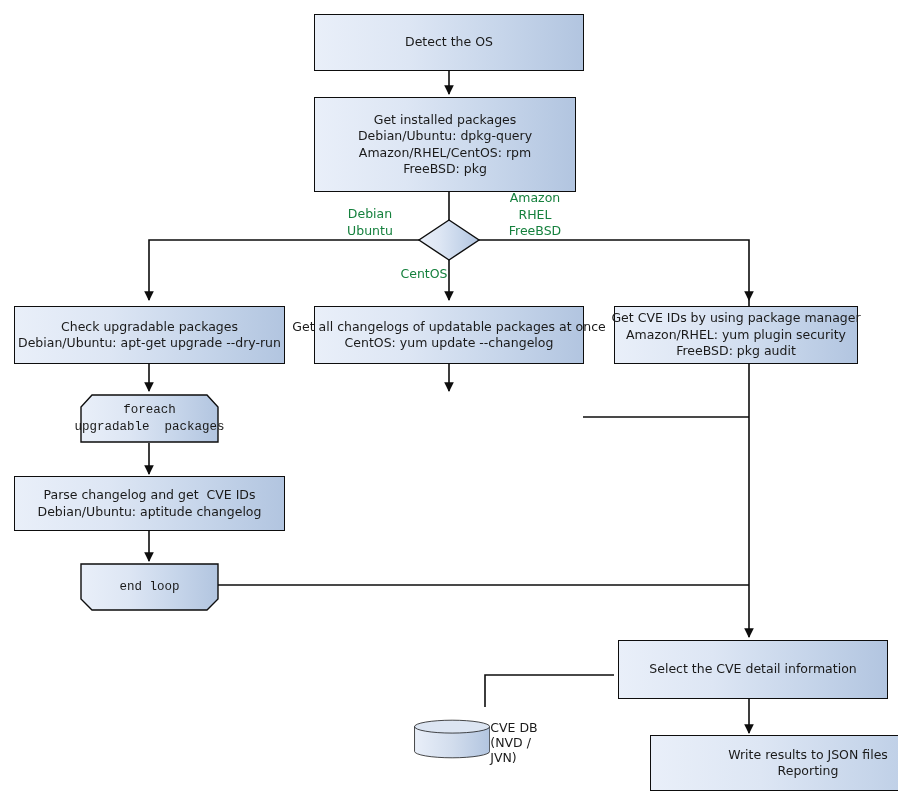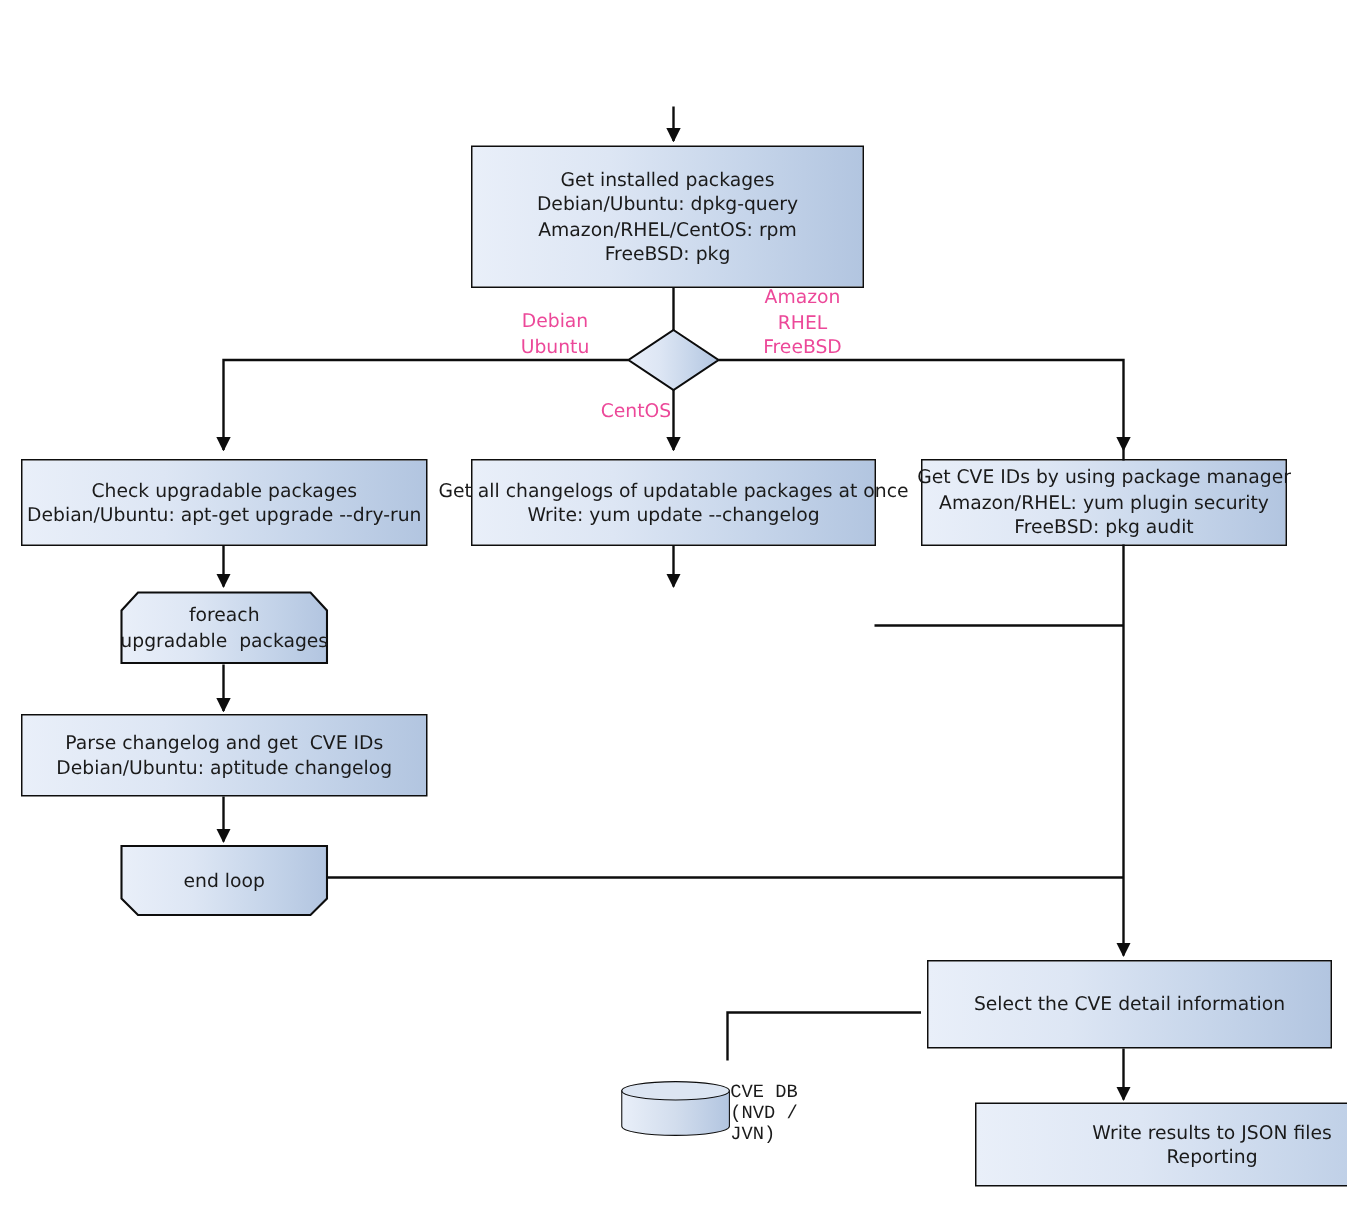--- a/index.html
+++ b/index.html
@@ -51,53 +51,53 @@
   }
   .loop-start .shape,
   .loop-end .shape {
     position: absolute;
     left: 0; top: 0; right: 0; bottom: 0;
   }
   .loop-start .lbl,
   .loop-end .lbl {
     position: relative;
     z-index: 2;
+    font-family: Liberation Mono, monospace;
   }
   .loop-end {
     border: none;
     background: transparent;
   }
   
   .diamond {
     position: absolute;
     border: none;
     background: transparent;
   }
   
   .db {
     position: absolute;
     border: none;
     background: transparent;
     display: flex;
     align-items: center;
     justify-content: center;
-    font-family: Liberation Mono, monospace;
   }
   .db .lbl {
     position: relative;
     z-index: 2;
     font-size: 12.5px;
     color: #1a1a1a;
     padding-top: 6px;
   }
   .edge-label {
     position: absolute;
     font-size: 12.5px;
     line-height: 16.5px;
-    color: #ec4899;
+    color: #15803d;
     white-space: pre;
     text-align: center;
   }
   .overflow-node {
     overflow: visible;
   }
 </style>
 </head>
 <body>
 
@@ -146,20 +146,23 @@
       <path d="M 218 585 L 749 585"></path>
 
       <path d="M 749 300 L 749 637" marker-end="url(#arrow)"></path>
 
       <path d="M 749 699 L 749 733" marker-end="url(#arrow)"></path>
 
       <path d="M 614 675 L 485 675 L 485 707"></path>
     </g>
   </svg>
 
+  <div class="node" style="left:314px; top:14px; width:270px; height:57px;">
+    <span class="txt">Detect the OS</span>
+  </div>
 
   <div class="node" style="left:314px; top:97px; width:262px; height:95px;">
     <span class="txt">Get installed packages
 Debian/Ubuntu: dpkg-query
 Amazon/RHEL/CentOS: rpm
 FreeBSD: pkg</span>
   </div>
 
   <div class="diamond" style="left:417px; top:218px; width:64px; height:44px;">
     <svg width="64" height="44" viewBox="0 0 64 44" xmlns="http://www.w3.org/2000/svg">
@@ -176,21 +179,21 @@
 
   <div class="edge-label" style="left:394px; top:266px; width:60px; text-align:center;">CentOS</div>
 
   <div class="node" style="left:14px; top:306px; width:271px; height:58px;">
     <span class="txt">Check upgradable packages
 Debian/Ubuntu: apt-get upgrade --dry-run</span>
   </div>
 
   <div class="node overflow-node" style="left:314px; top:306px; width:270px; height:58px;">
     <span class="txt" style="margin-left:-8px; margin-right:-8px;">Get all changelogs of updatable packages at once
-Write: yum update --changelog</span>
+CentOS: yum update --changelog</span>
   </div>
 
   <div class="node" style="left:614px; top:306px; width:244px; height:58px;">
     <span class="txt">Get CVE IDs by using package manager
 Amazon/RHEL: yum plugin security
 FreeBSD: pkg audit</span>
   </div>
 
   <div class="node loop-start" style="left:80px; top:394px; width:139px; height:49px;">
     <svg class="shape" width="139" height="49" viewBox="0 0 139 49" xmlns="http://www.w3.org/2000/svg">

